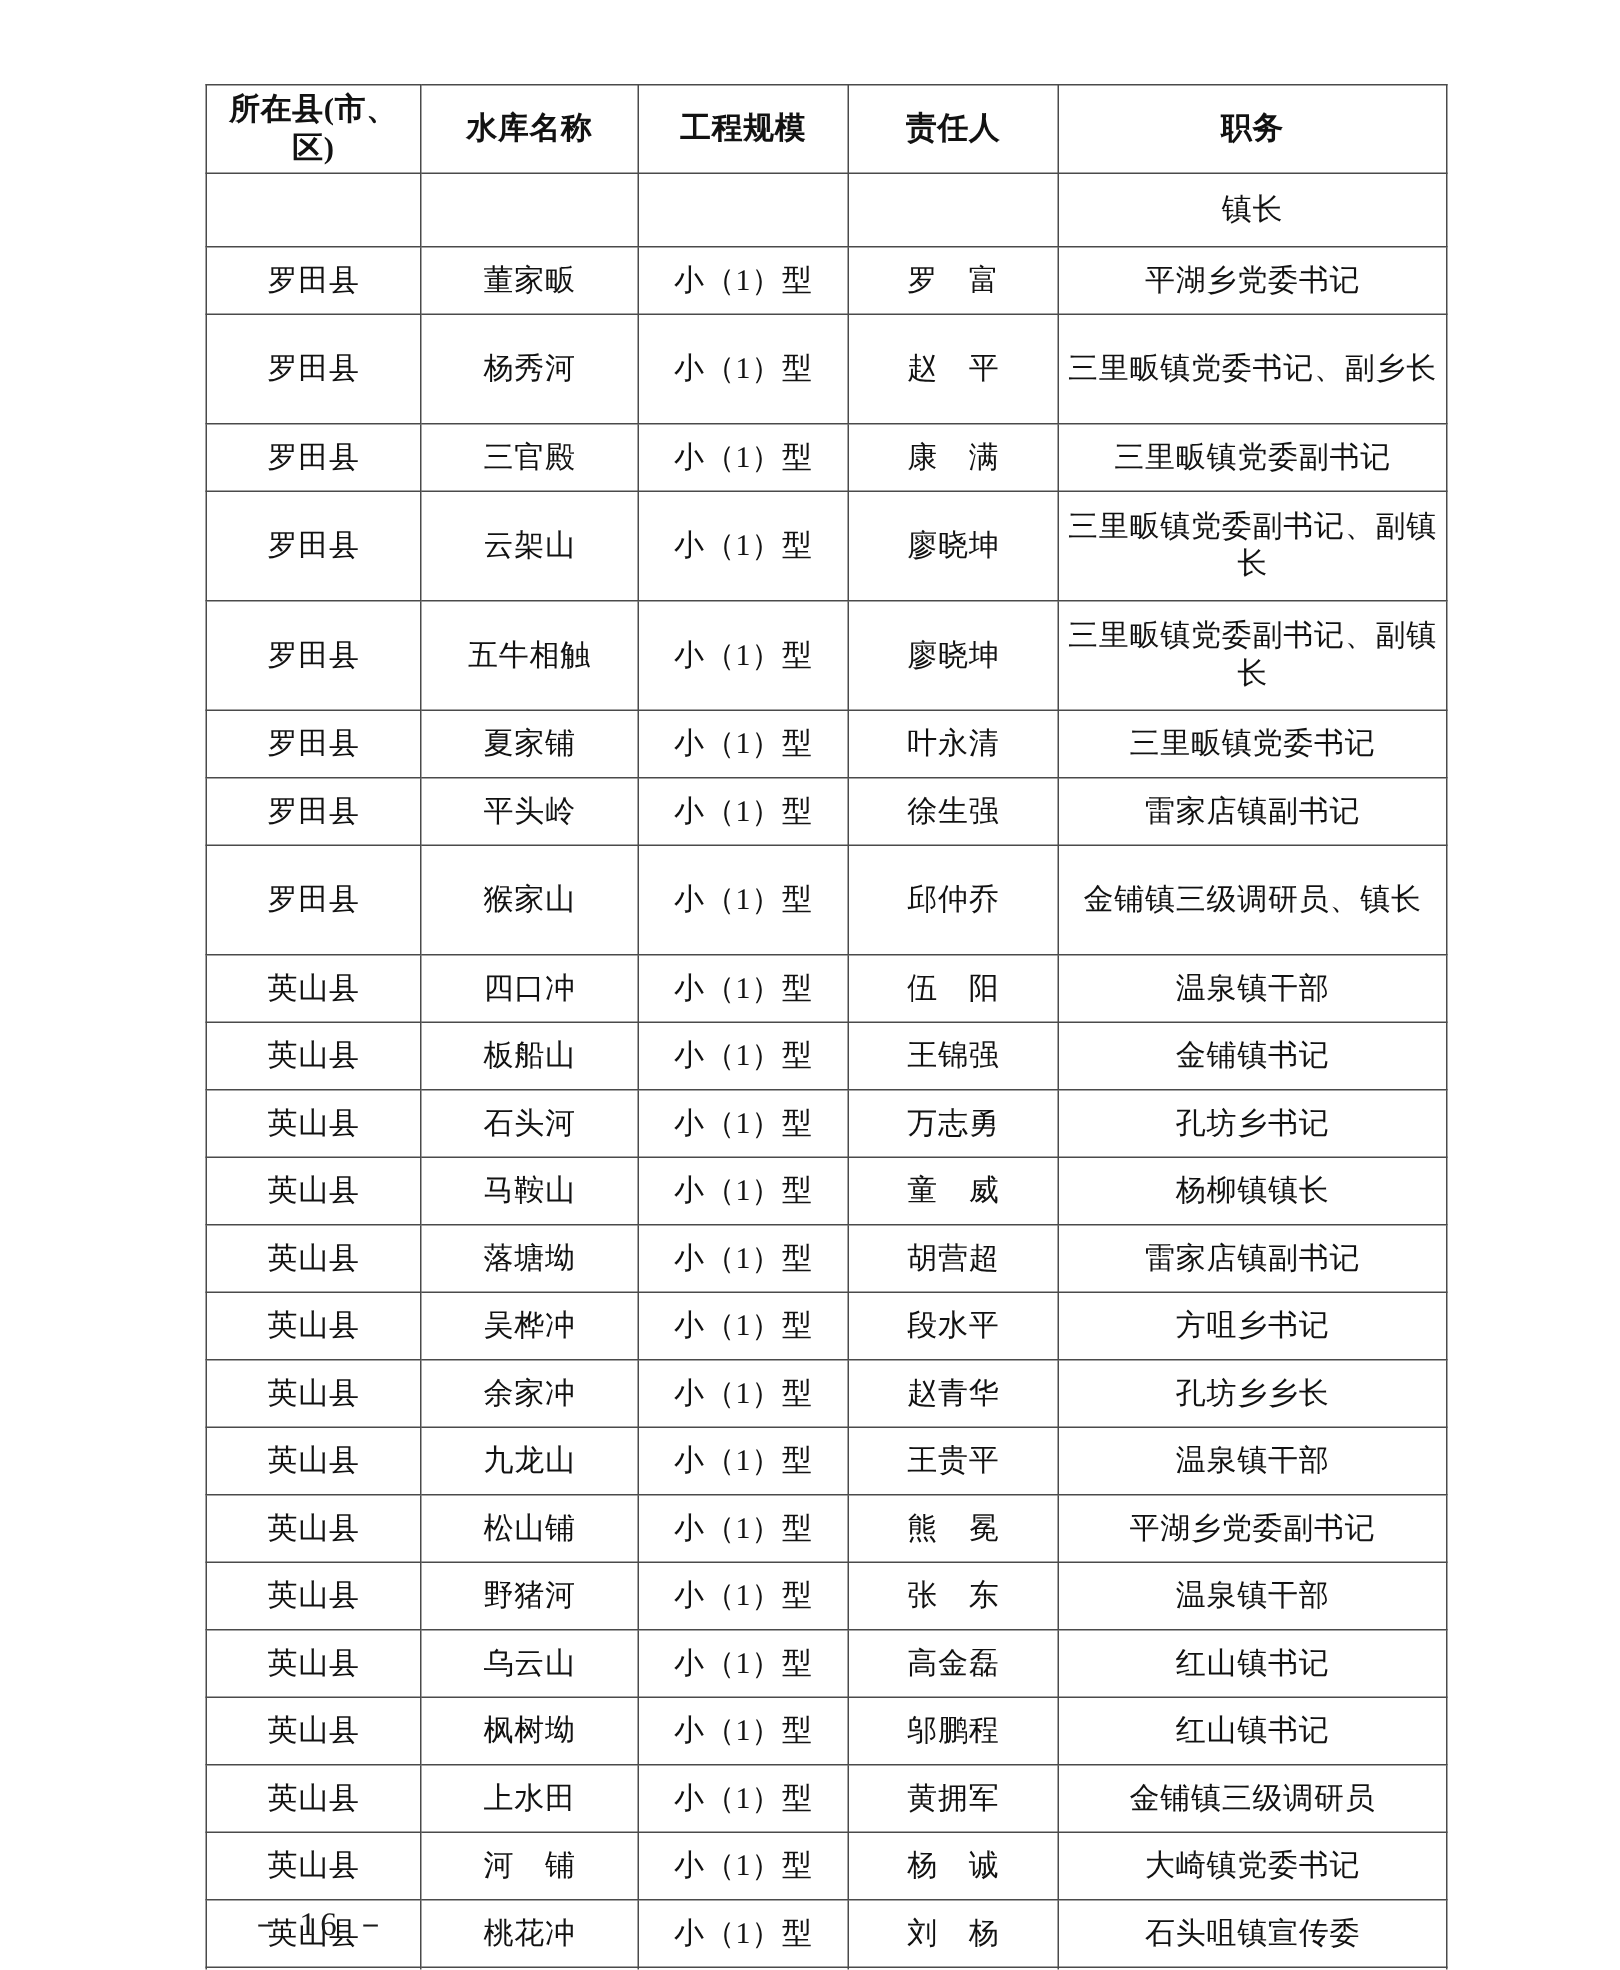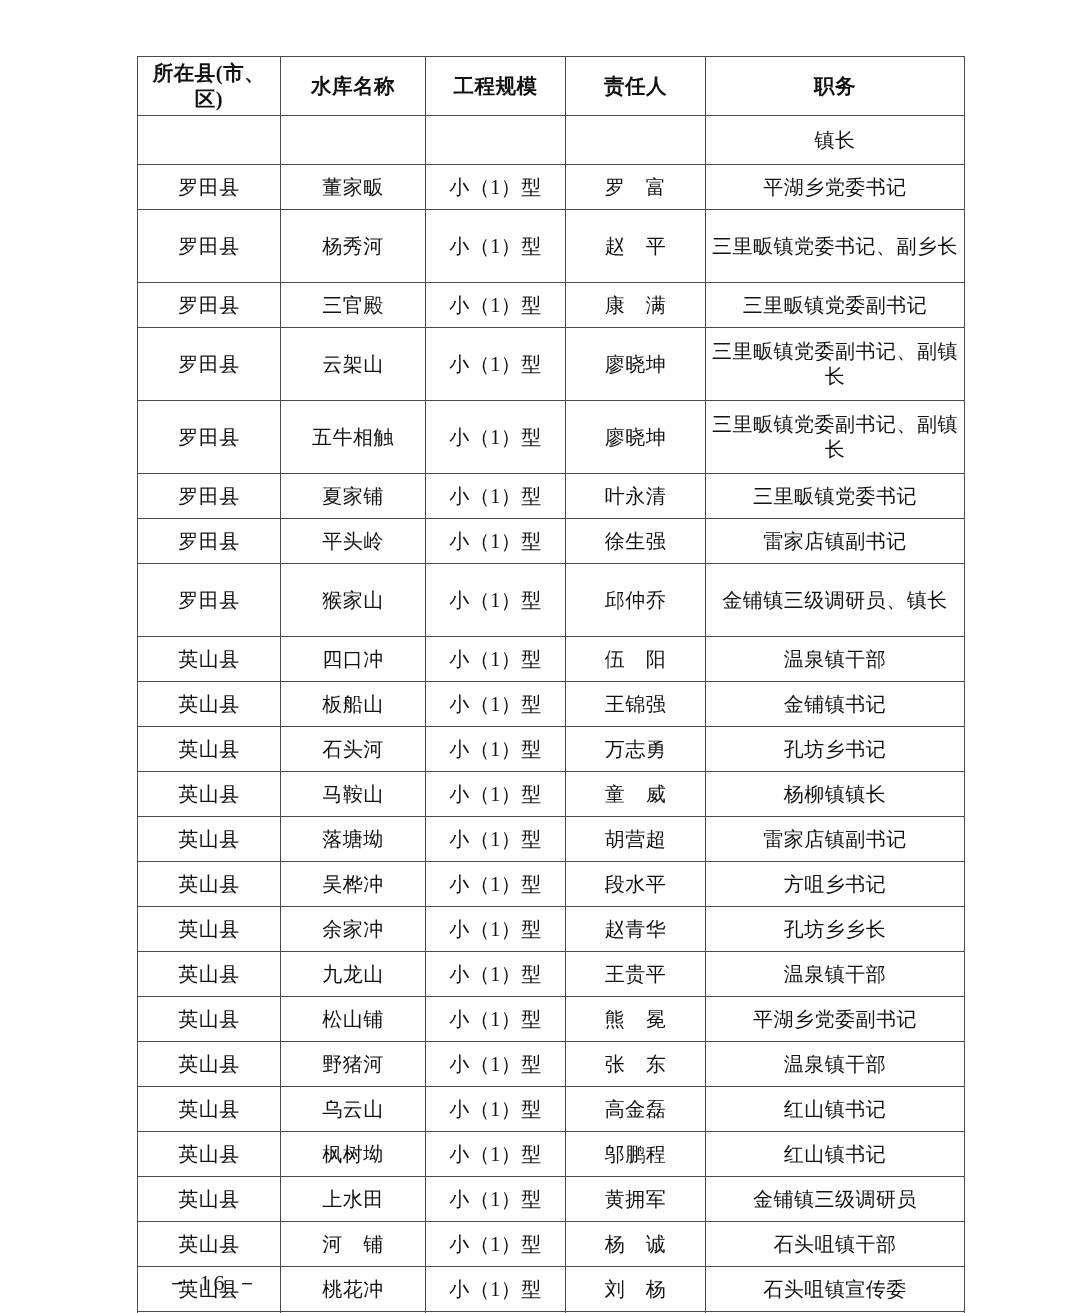--- a/index.html
+++ b/index.html
@@ -274,21 +274,21 @@
             <td class="cell-name">上水田</td>
             <td class="cell-scale">小（1）型</td>
             <td class="cell-person">黄拥军</td>
             <td class="cell-title">金铺镇三级调研员</td>
           </tr>
           <tr class="row-normal">
             <td class="cell-county">英山县</td>
             <td class="cell-name">河　铺</td>
             <td class="cell-scale">小（1）型</td>
             <td class="cell-person">杨　诚</td>
-            <td class="cell-title">石头咀镇干部</td>
+            <td class="cell-title">大崎镇党委书记</td>
           </tr>
           <tr class="row-normal">
             <td class="cell-county">英山县</td>
             <td class="cell-name">桃花冲</td>
             <td class="cell-scale">小（1）型</td>
             <td class="cell-person">刘　杨</td>
             <td class="cell-title">石头咀镇宣传委</td>
           </tr>
           <tr class="row-normal">
             <td class="cell-county">英山县</td>

